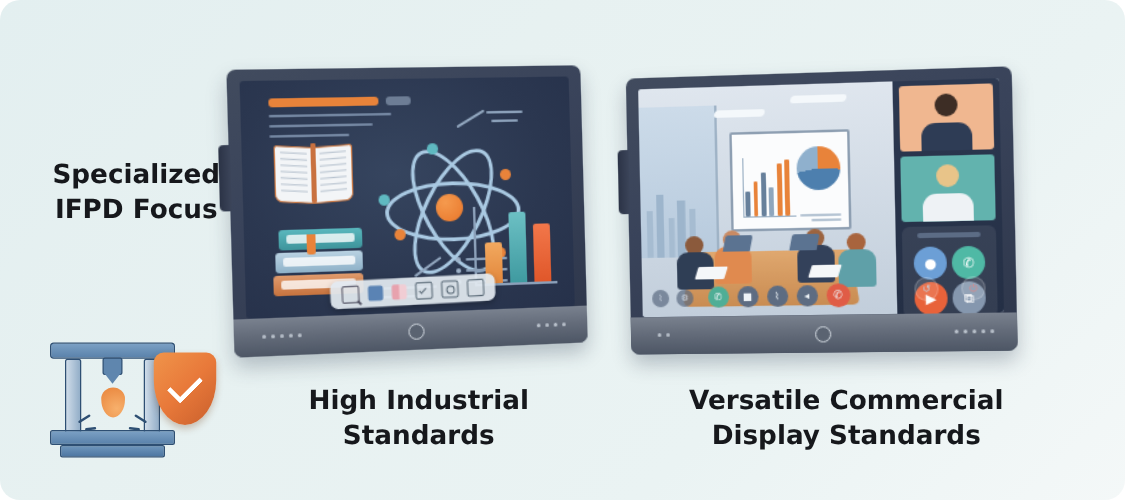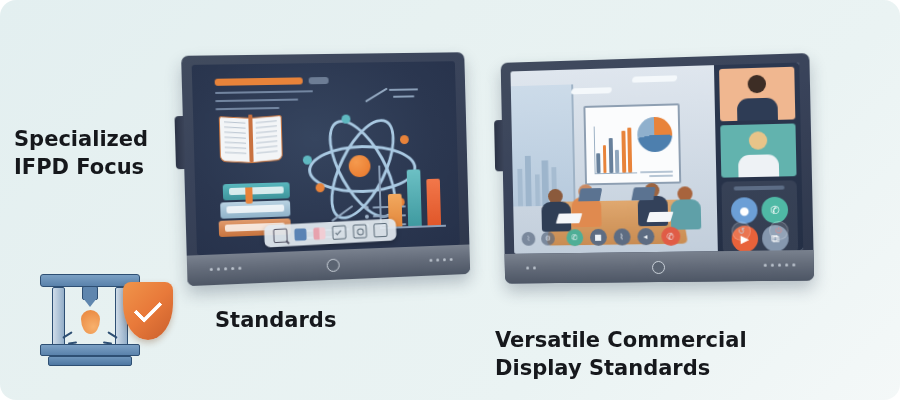--- a/index.html
+++ b/index.html
@@ -14,26 +14,26 @@
 
   
   .headline{
     position:absolute;left:0;right:0;top:24px;text-align:center;
     font-size:22px;font-weight:bold;color:#16181c;letter-spacing:-0.2px;
     z-index:6;
   }
 
   
   .caption{
-    position:absolute;font-weight:bold;color:#16181c;
+    position:absolute;text-align:center;font-weight:bold;color:#16181c;
     line-height:1.32;z-index:6;
   }
   #cap-left{left:14px;top:126px;width:190px;font-size:21px;}
   #cap-mid{left:215px;top:307px;width:240px;font-size:21px;}
-  #cap-right{left:495px;top:307px;width:320px;font-size:21px;margin-top:20px;}
+  #cap-right{left:517px;top:307px;width:320px;font-size:21px;}
   .caption .l2{display:block;}
 
   
   .ifpd{position:absolute;z-index:3;}
   .ifpd .chassis{
     position:absolute;inset:0;
     background:linear-gradient(160deg,#414b5e 0%,#39435a 40%,#2d364a 100%);
     border-radius:7px;
     box-shadow:0 8px 16px rgba(40,55,75,.28);
   }
@@ -497,20 +497,21 @@
     <div class="foot"></div>
   </div>
 
   <div id="icon-quality-shield">
     <div class="shield">
       <div class="tick"></div>
     </div>
   </div>
 
   <div class="caption" id="cap-mid">
+    <span>High Industrial</span>
     <span class="l2">Standards</span>
   </div>
 
   <div class="caption" id="cap-right">
     <span>Versatile Commercial</span>
     <span class="l2">Display Standards</span>
   </div>
 
 </div>
 

